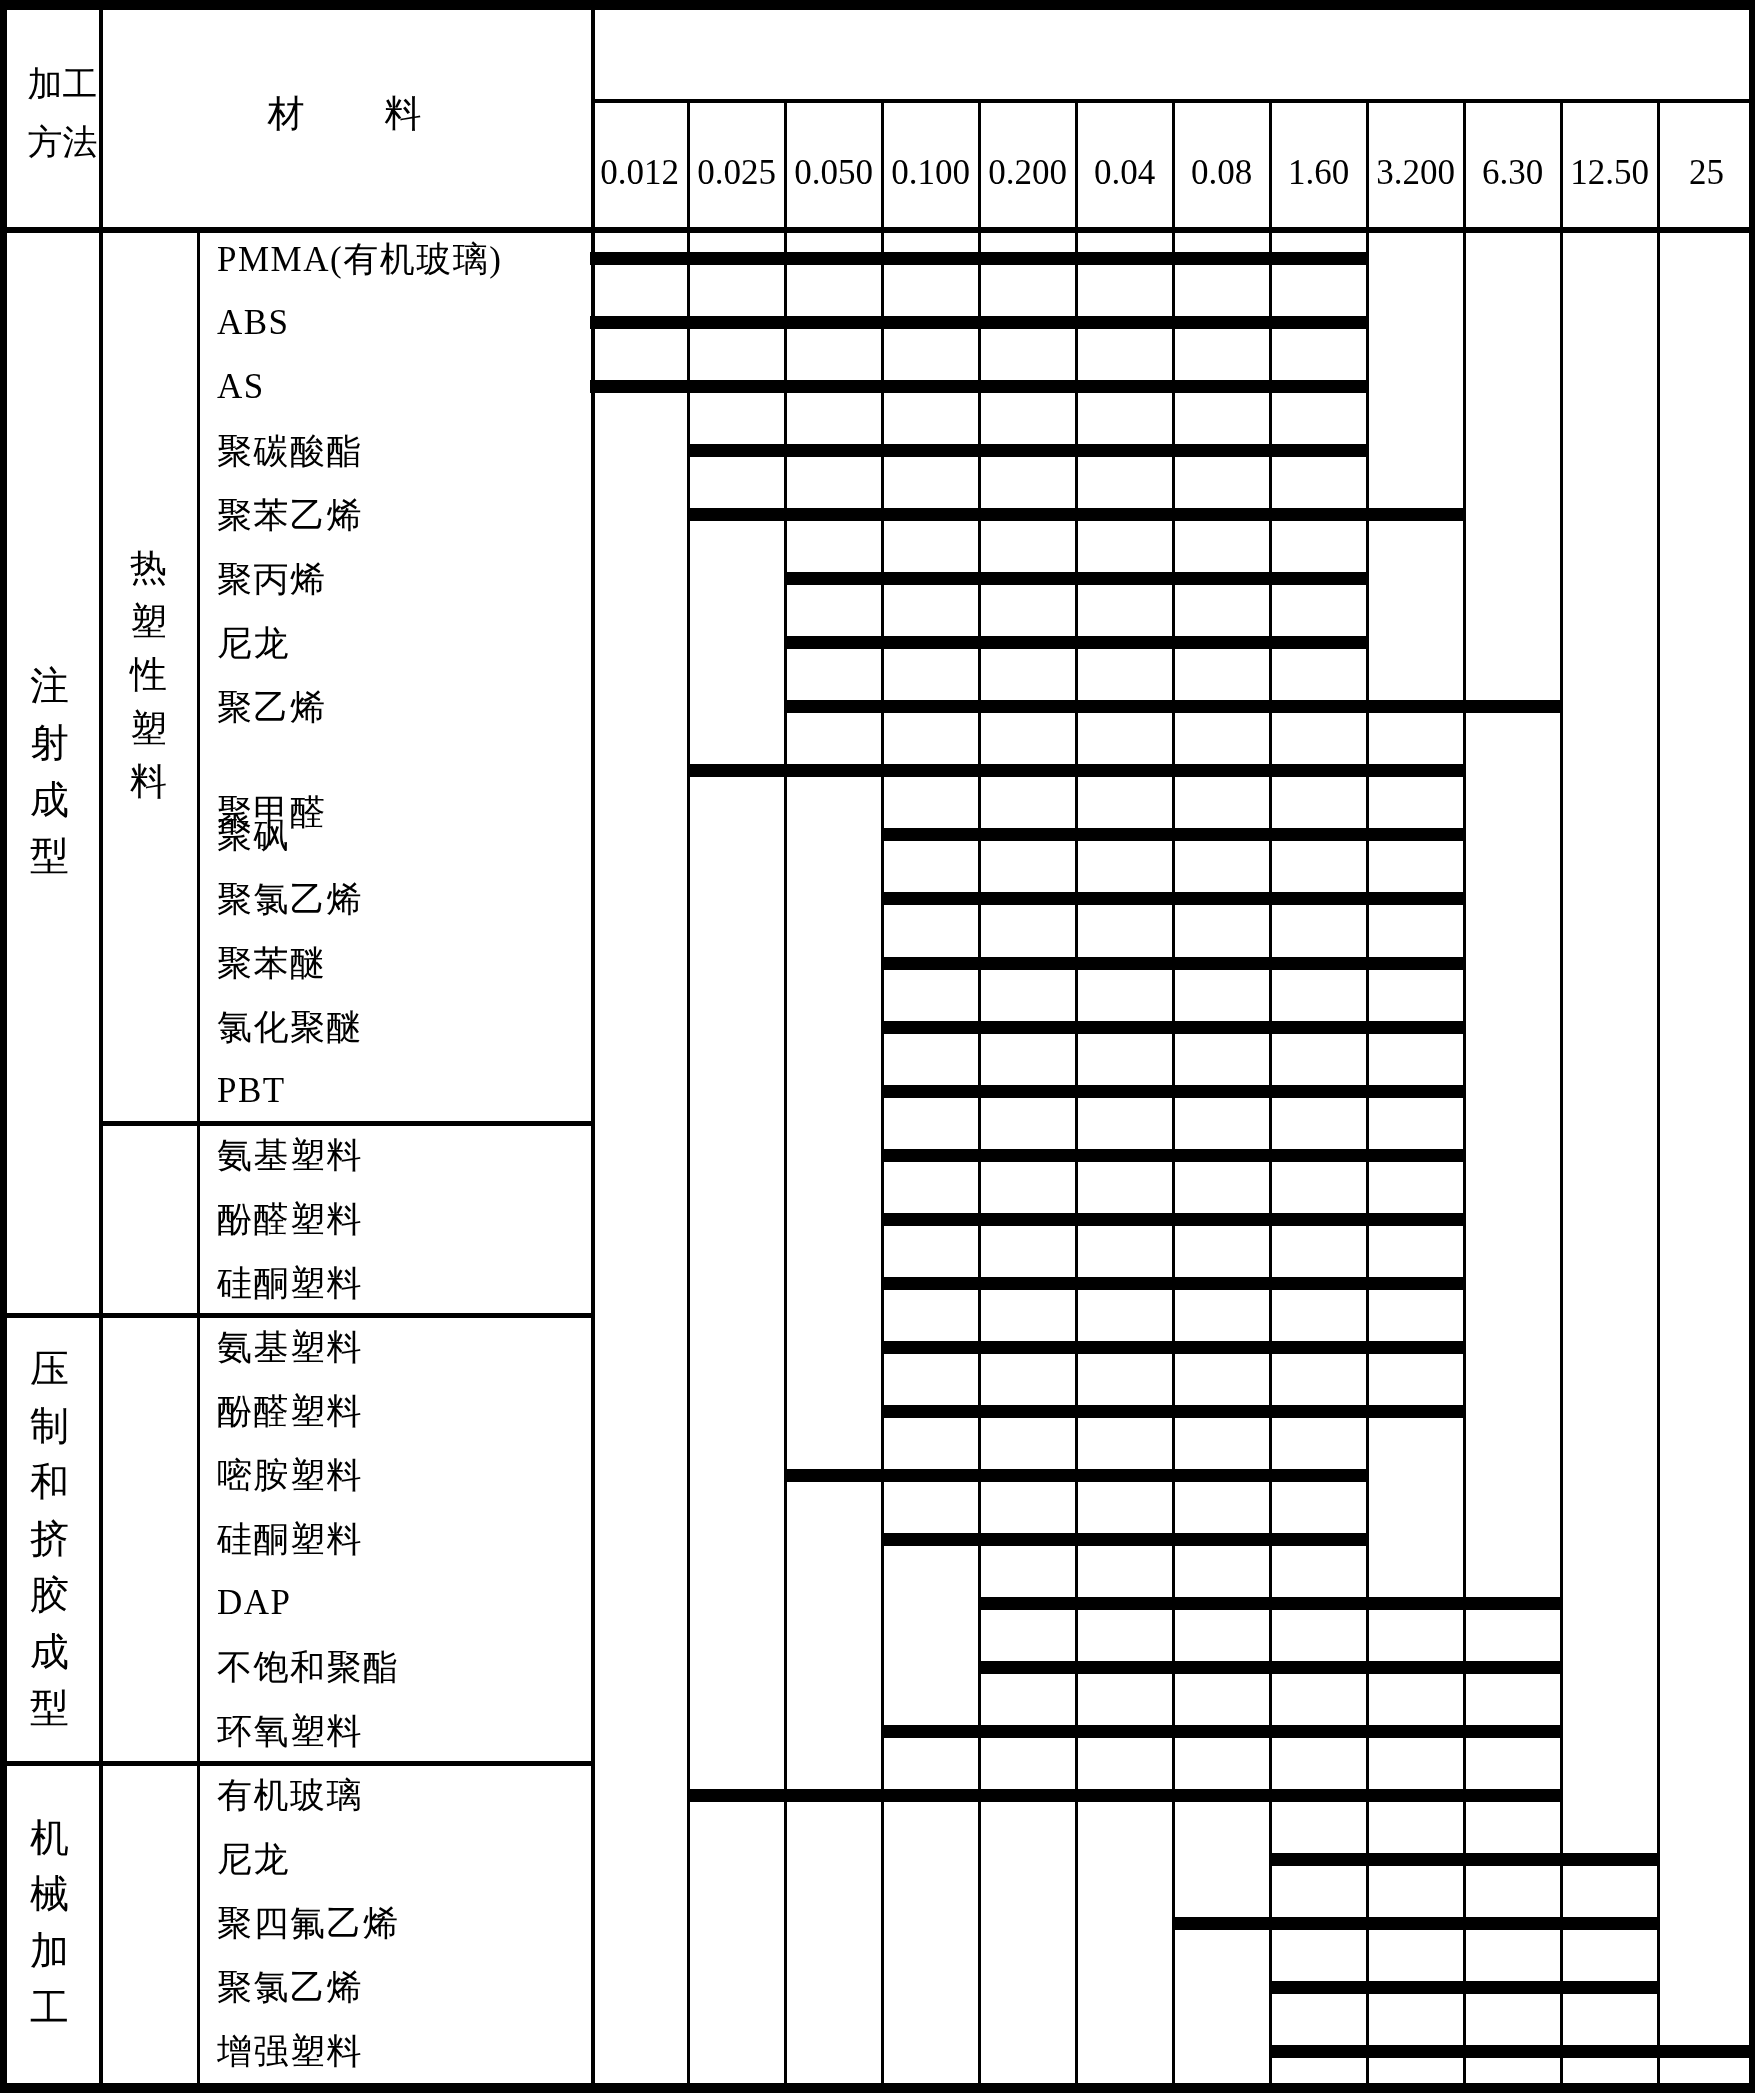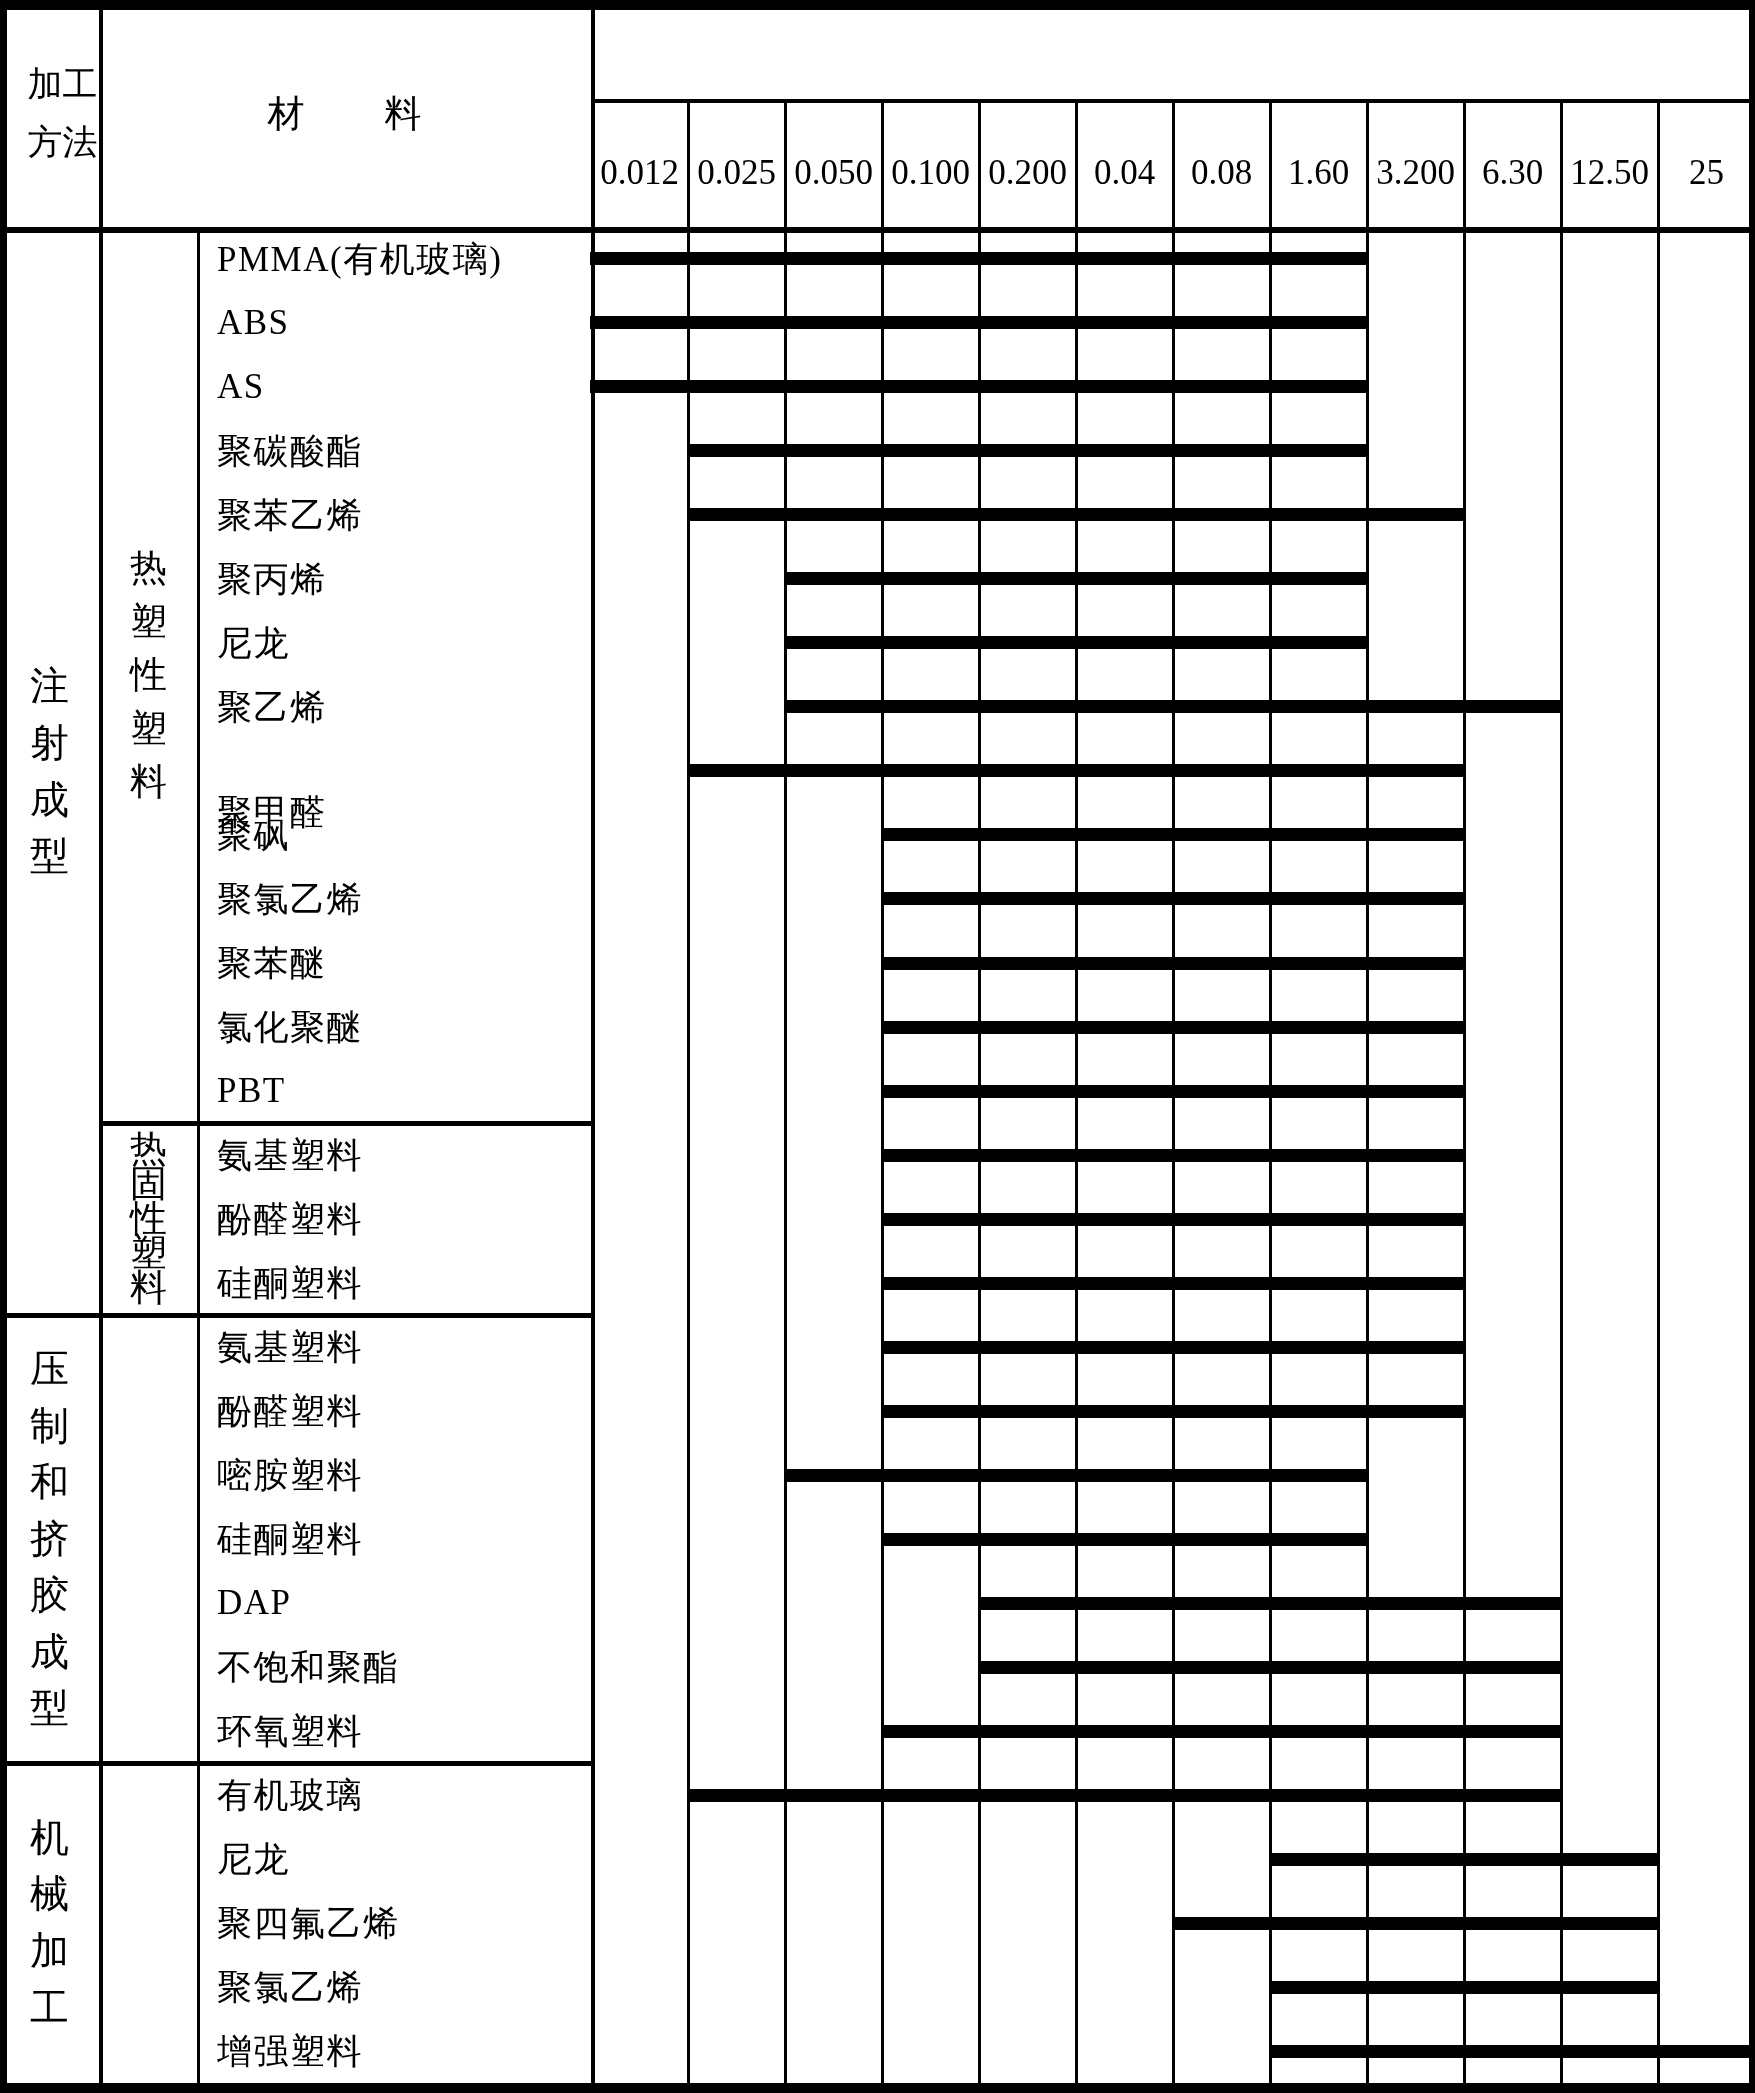--- a/index.html
+++ b/index.html
@@ -52,23 +52,20 @@
     <span style="font-size: 39px; line-height: 1.45;">注射成型</span>
     </div>
   <div class="vert" id="sec1" style="left: 0px; width: 99px; top: 1315px; height: 448px;">
     <span style="font-size: 39px; line-height: 1.45;">压制和挤胶成型</span>
     </div>
   <div class="vert" id="sec2" style="left: 0px; width: 99px; top: 1763px; height: 320px;">
     <span style="font-size: 39px; line-height: 1.45;">机械加工</span>
     </div>
   <div class="vert" id="grp0" style="left: 99px; width: 99px; top: 227px; height: 896px;">
     <span style="font-size: 37px; line-height: 1.45;">热塑性塑料</span>
-    </div>
-  <div class="vert" id="grp1" style="left: 99px; width: 99px; top: 1123px; height: 192px;">
-    <span style="font-size: 37px; line-height: 0.944211;">热固性塑料</span>
     </div>
 
   <div id="gen">
       <div class="ln" style="left: 0px; top: 0px; width: 1755px; height: 9.9px;"></div>
       <div class="ln" style="left: 0px; top: 2083px; width: 1755px; height: 9.9px;"></div>
       <div class="ln" style="left: 0px; top: 0px; width: 6.9px; height: 2093px;"></div>
       <div class="ln" style="left: 1749px; top: 0px; width: 6.9px; height: 2093px;"></div>
       <div class="ln" style="left: 591px; top: 99px; width: 1164px; height: 3.9px;"></div>
       <div class="ln" style="left: 0px; top: 227px; width: 1755px; height: 5.9px;"></div>
       <div class="ln" style="left: 99px; top: 0px; width: 3.9px; height: 2093px;"></div>

